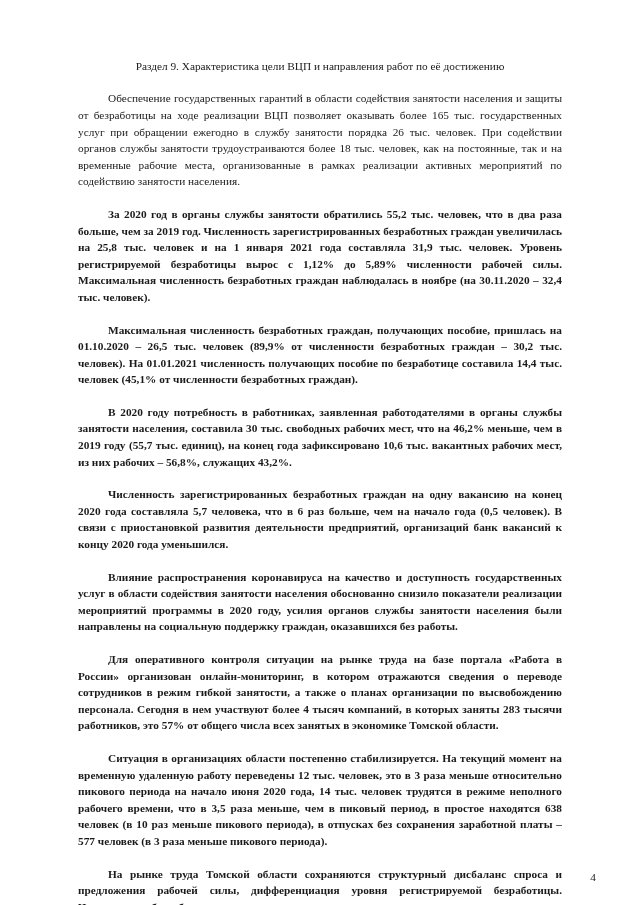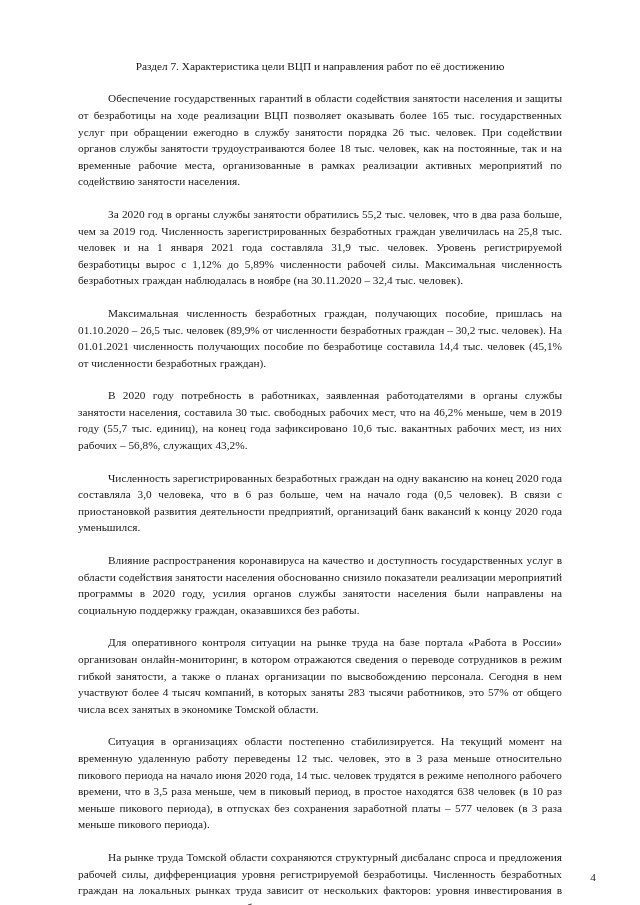--- a/index.html
+++ b/index.html
@@ -33,42 +33,43 @@
   .para {
     font-size: 11.3px;
     line-height: 1.47;
     text-align: justify;
     text-indent: 30px;
     margin: 16px;
     hyphens: none;
   }
   .para + .para {
     margin-top: 0px;
+    font-weight: bold;
   }
   .page-number {
     position: absolute;
     right: 44px;
     bottom: 22px;
     font-size: 11.3px;
     font-family: "Liberation Serif", serif;
     color: #1a1a1a;
   }
 </style>
 </head>
 <body>
 
 <div class="page">
   <div class="content">
-    <div class="doc-title">Раздел 7. Характеристика цели ВЦП и направления работ по её достижению</div>
+    <div class="doc-title">Раздел 9. Характеристика цели ВЦП и направления работ по её достижению</div>
 
     <p class="para">Обеспечение государственных гарантий в области содействия занятости населения и защиты от безработицы на ходе реализации ВЦП позволяет оказывать более 165 тыс. государственных услуг при обращении ежегодно в службу занятости порядка 26 тыс. человек. При содействии органов службы занятости трудоустраиваются более 18 тыс. человек, как на постоянные, так и на временные рабочие места, организованные в рамках реализации активных мероприятий по содействию занятости населения.</p>
     <p class="para">За 2020 год в органы службы занятости обратились 55,2 тыс. человек, что в два раза больше, чем за 2019 год.   Численность зарегистрированных безработных граждан увеличилась на 25,8 тыс. человек и на 1 января 2021 года составляла 31,9 тыс. человек. Уровень регистрируемой безработицы вырос с 1,12% до 5,89% численности рабочей силы. Максимальная численность безработных граждан наблюдалась в ноябре (на 30.11.2020 – 32,4 тыс. человек).</p>
     <p class="para">Максимальная численность безработных граждан, получающих пособие, пришлась на 01.10.2020 – 26,5 тыс. человек (89,9% от численности безработных граждан – 30,2 тыс. человек). На 01.01.2021 численность получающих пособие по безработице составила 14,4 тыс. человек (45,1% от численности безработных граждан).</p>
     <p class="para">В 2020 году потребность в работниках, заявленная работодателями в органы службы занятости населения, составила 30 тыс. свободных рабочих мест, что на 46,2% меньше, чем в 2019 году (55,7 тыс. единиц), на конец года зафиксировано 10,6 тыс. вакантных рабочих мест, из них рабочих – 56,8%, служащих 43,2%.</p>
-    <p class="para">Численность зарегистрированных безработных граждан на одну вакансию на конец 2020 года составляла   3,0 человека, что в 6 раз больше, чем на начало года (0,5 человек). В связи с приостановкой развития деятельности предприятий, организаций банк вакансий к концу 2020 года уменьшился.</p>
+    <p class="para">Численность зарегистрированных безработных граждан на одну вакансию на конец 2020 года составляла   5,7 человека, что в 6 раз больше, чем на начало года (0,5 человек). В связи с приостановкой развития деятельности предприятий, организаций банк вакансий к концу 2020 года уменьшился.</p>
     <p class="para">Влияние   распространения   коронавируса   на   качество   и   доступность государственных услуг в области содействия занятости населения обоснованно снизило показатели реализации мероприятий программы в 2020 году, усилия органов службы занятости населения были направлены на социальную поддержку граждан, оказавшихся без работы.</p>
     <p class="para">Для оперативного контроля ситуации на рынке труда на базе портала «Работа в России» организован онлайн-мониторинг, в котором отражаются сведения о переводе сотрудников в режим гибкой занятости, а также о планах организации по высвобождению персонала. Сегодня в нем участвуют более 4 тысяч компаний, в которых заняты 283 тысячи работников, это 57% от общего числа всех занятых в экономике Томской области.</p>
     <p class="para">Ситуация в организациях области постепенно стабилизируется. На текущий момент на временную удаленную работу переведены 12 тыс. человек,  это в 3 раза меньше относительно пикового периода на начало июня 2020 года, 14 тыс. человек трудятся в режиме неполного рабочего времени, что в 3,5 раза меньше, чем в пиковый период, в простое находятся 638 человек (в 10 раз меньше пикового периода), в отпусках без сохранения заработной платы – 577 человек (в 3 раза меньше пикового периода).</p>
     <p class="para">На рынке труда Томской области сохраняются структурный дисбаланс спроса и предложения рабочей силы, дифференциация уровня регистрируемой безработицы. Численность безработных граждан на локальных рынках труда зависит от нескольких факторов: уровня инвестирования в развитие территории и создание рабочих мест,</p>
   </div>
 
   <div class="page-number">4</div>
 </div>
 
 </body></html>

